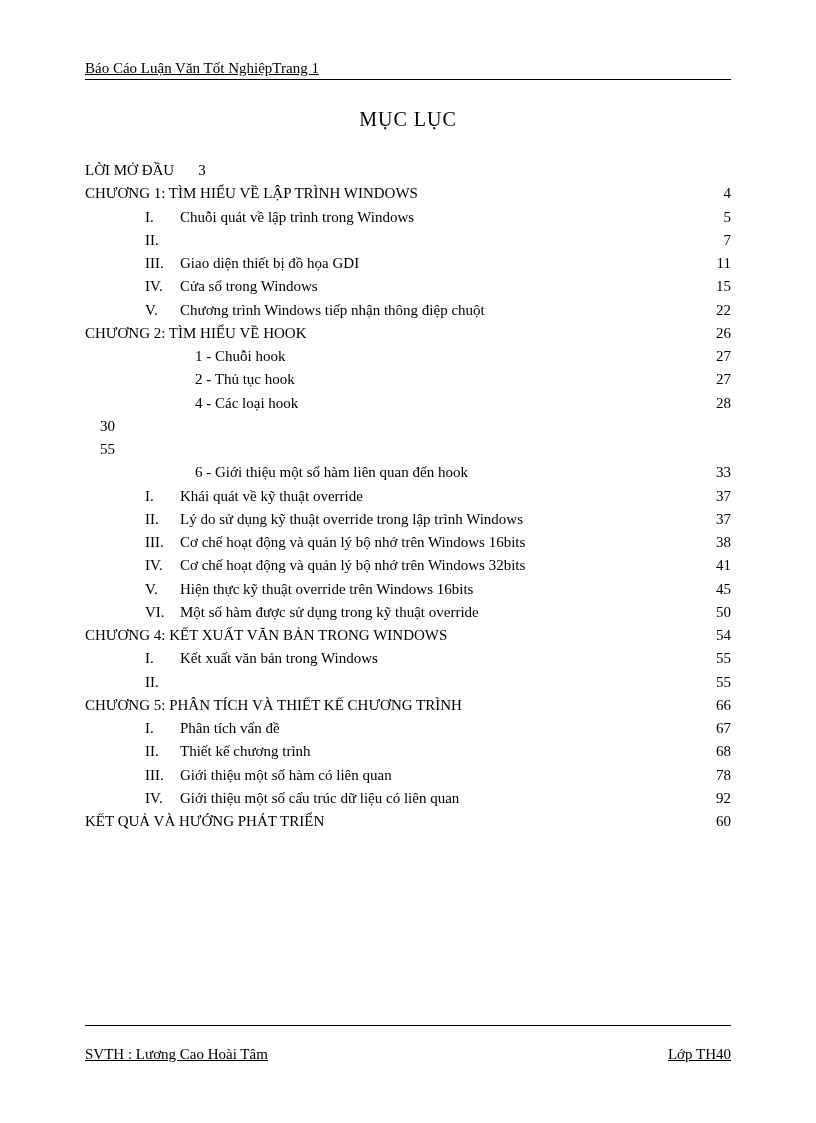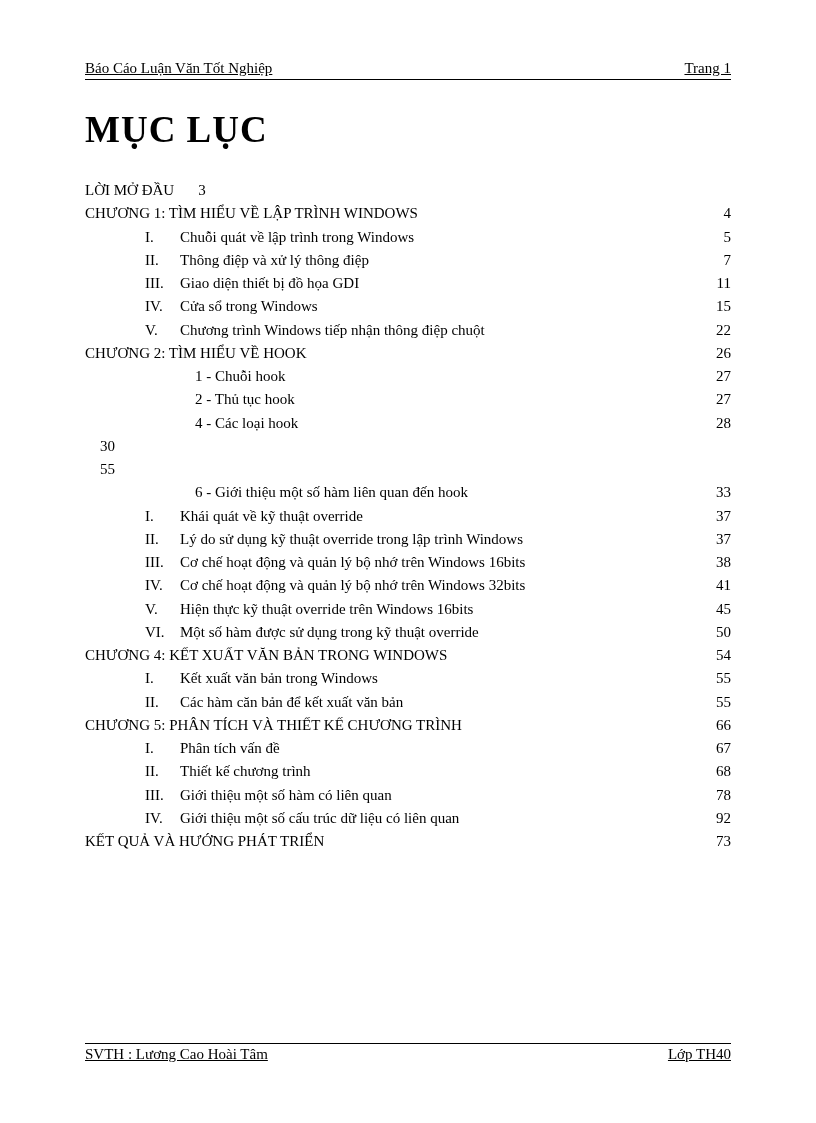--- a/index.html
+++ b/index.html
@@ -8,30 +8,31 @@
     height: 1123px;
     background: #fff;
     font-family: "Times New Roman", Times, serif;
     font-size: 15px;
     color: #000;
     position: relative;
     padding: 60px 85px 60px 85px;
   }
   .header {
     display: flex;
-    justify-content: space-between;
+    justify-content: flex-start;
     border-bottom: 1.5px solid #000;
     padding-bottom: 2px;
     margin-bottom: 28px;
   }
   .header-left { text-decoration: underline; }
   .header-right { text-decoration: underline; }
   .title {
-    font-size: 37px;
-    font-weight: bold;
+    text-align: center;
+    font-size: 20px;
+    font-weight: normal;
     letter-spacing: 1px;
     margin-bottom: 28px;
   }
   .toc { line-height: 1.55; }
   .row {
     display: flex;
     justify-content: space-between;
     align-items: baseline;
   }
   .row .left {
@@ -59,21 +60,21 @@
   .intro-label { }
   .intro-page { margin-left: 24px; }
   .footer {
     position: absolute;
     left: 85px;
     right: 85px;
     bottom: 60px;
     display: flex;
     justify-content: space-between;
     border-top: 1.5px solid #000;
-    padding-top: 2px;
+    padding-top: 20px;
   }
   .footer span { text-decoration: underline; }
 </style>
 </head>
 <body>
 
 <div class="header">
   <span class="header-left">Báo Cáo Luận Văn Tốt Nghiệp</span>
   <span class="header-right">Trang  1</span>
 </div>
@@ -97,21 +98,20 @@
         <span class="indent1"></span>
         <span class="num-col">I.</span>
         <span>Chuỗi quát về lập trình trong Windows</span>
       </div>
       <div class="page">5</div>
     </div>
     <div class="row ">
       <div class="left">
         <span class="indent1"></span>
         <span class="num-col">II.</span>
-        <span>Thông điệp và xử lý thông điệp</span>
       </div>
       <div class="page">7</div>
     </div>
     <div class="row ">
       <div class="left">
         <span class="indent1"></span>
         <span class="num-col">III.</span>
         <span>Giao diện thiết bị đồ họa GDI</span>
       </div>
       <div class="page">11</div>
@@ -231,21 +231,20 @@
         <span class="indent1"></span>
         <span class="num-col">I.</span>
         <span>Kết xuất văn bản trong Windows</span>
       </div>
       <div class="page">55</div>
     </div>
     <div class="row ">
       <div class="left">
         <span class="indent1"></span>
         <span class="num-col">II.</span>
-        <span>Các hàm căn bản để kết xuất văn bản</span>
       </div>
       <div class="page">55</div>
     </div>
     <div class="row chapter">
       <div class="left">
         <span>CHƯƠNG 5: PHÂN TÍCH VÀ THIẾT KẾ CHƯƠNG TRÌNH</span>
       </div>
       <div class="page">66</div>
     </div>
     <div class="row ">
@@ -277,20 +276,20 @@
         <span class="indent1"></span>
         <span class="num-col">IV.</span>
         <span>Giới thiệu một số cấu trúc dữ liệu có liên quan</span>
       </div>
       <div class="page">92</div>
     </div>
     <div class="row chapter">
       <div class="left">
         <span>KẾT QUẢ VÀ HƯỚNG PHÁT TRIỂN</span>
       </div>
-      <div class="page">73</div>
+      <div class="page">60</div>
     </div>
   </div>
 
 <div class="footer">
   <span>SVTH  : Lương Cao Hoài Tâm</span>
   <span>Lớp TH40</span>
 </div>
 
 </body></html>

